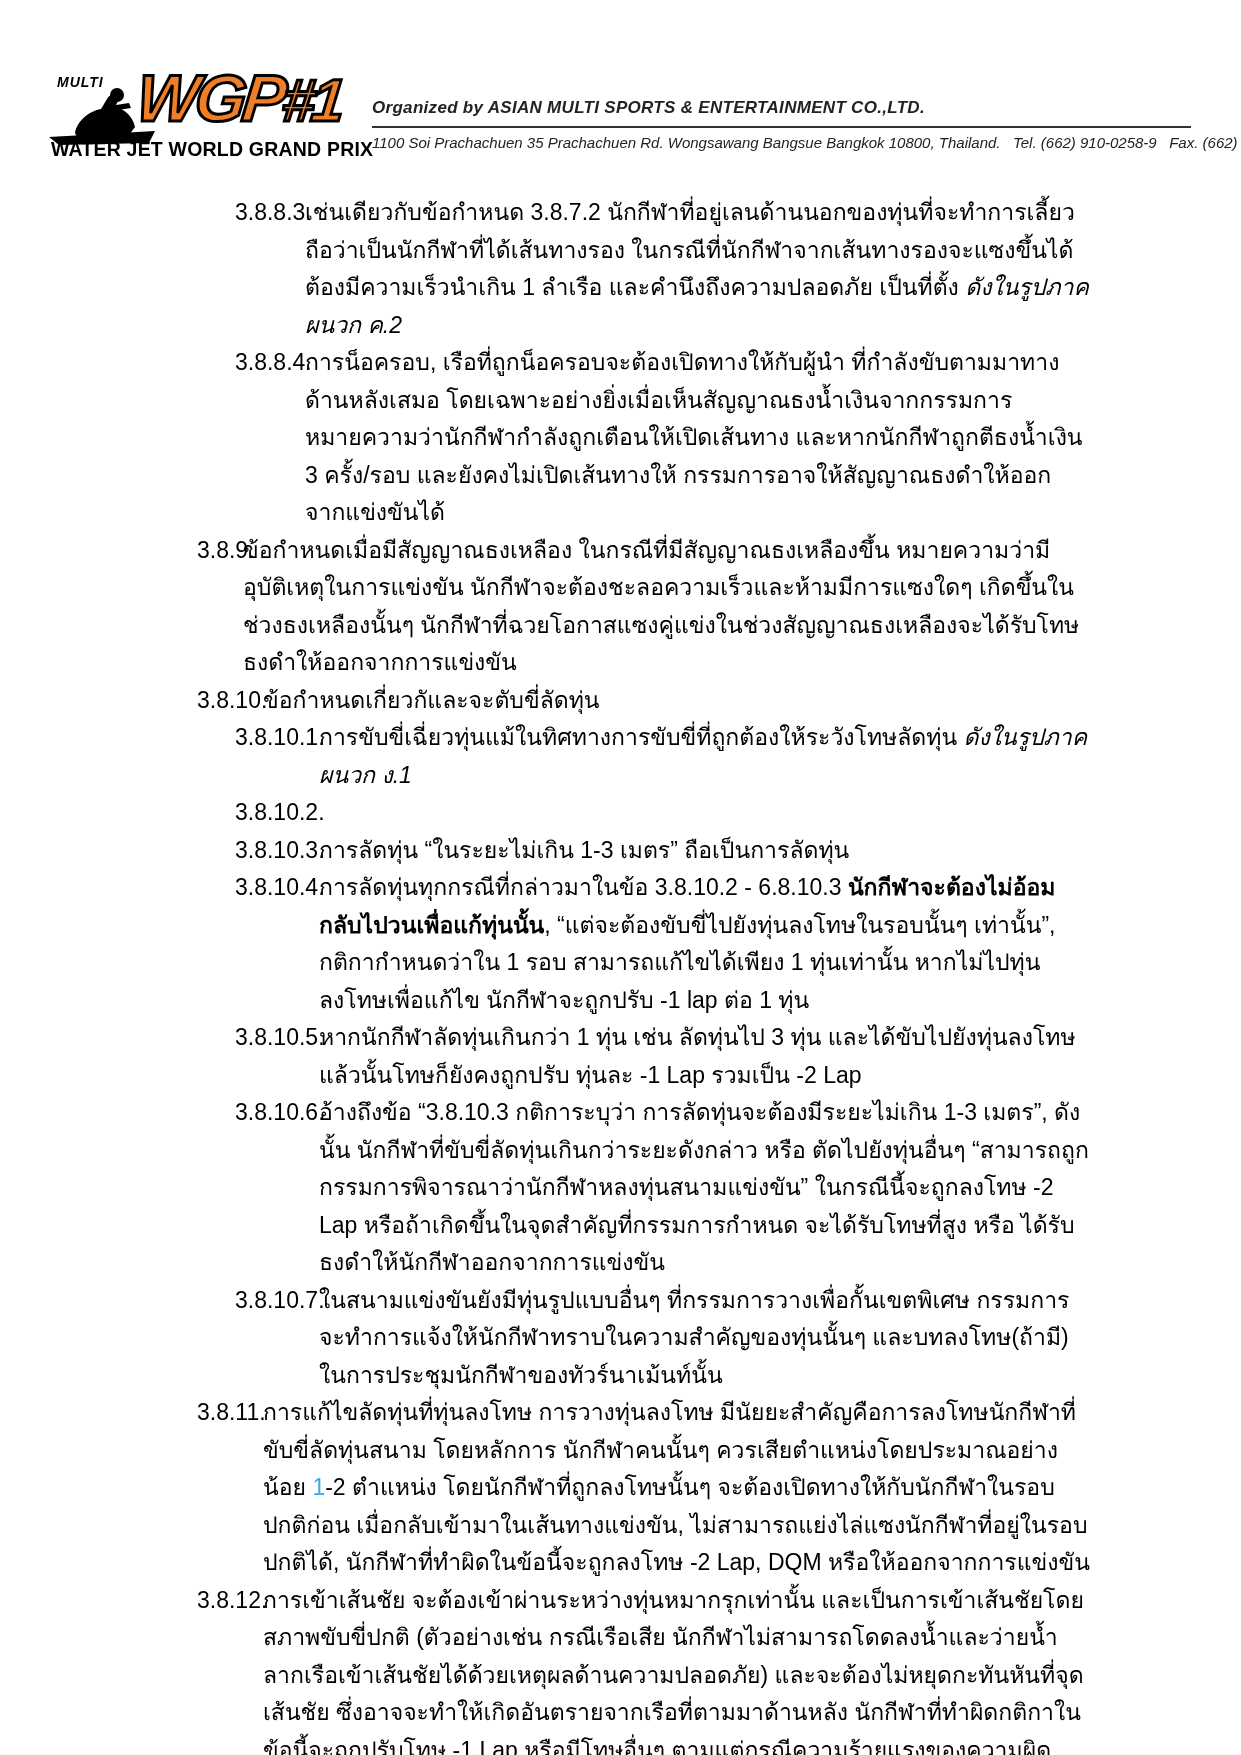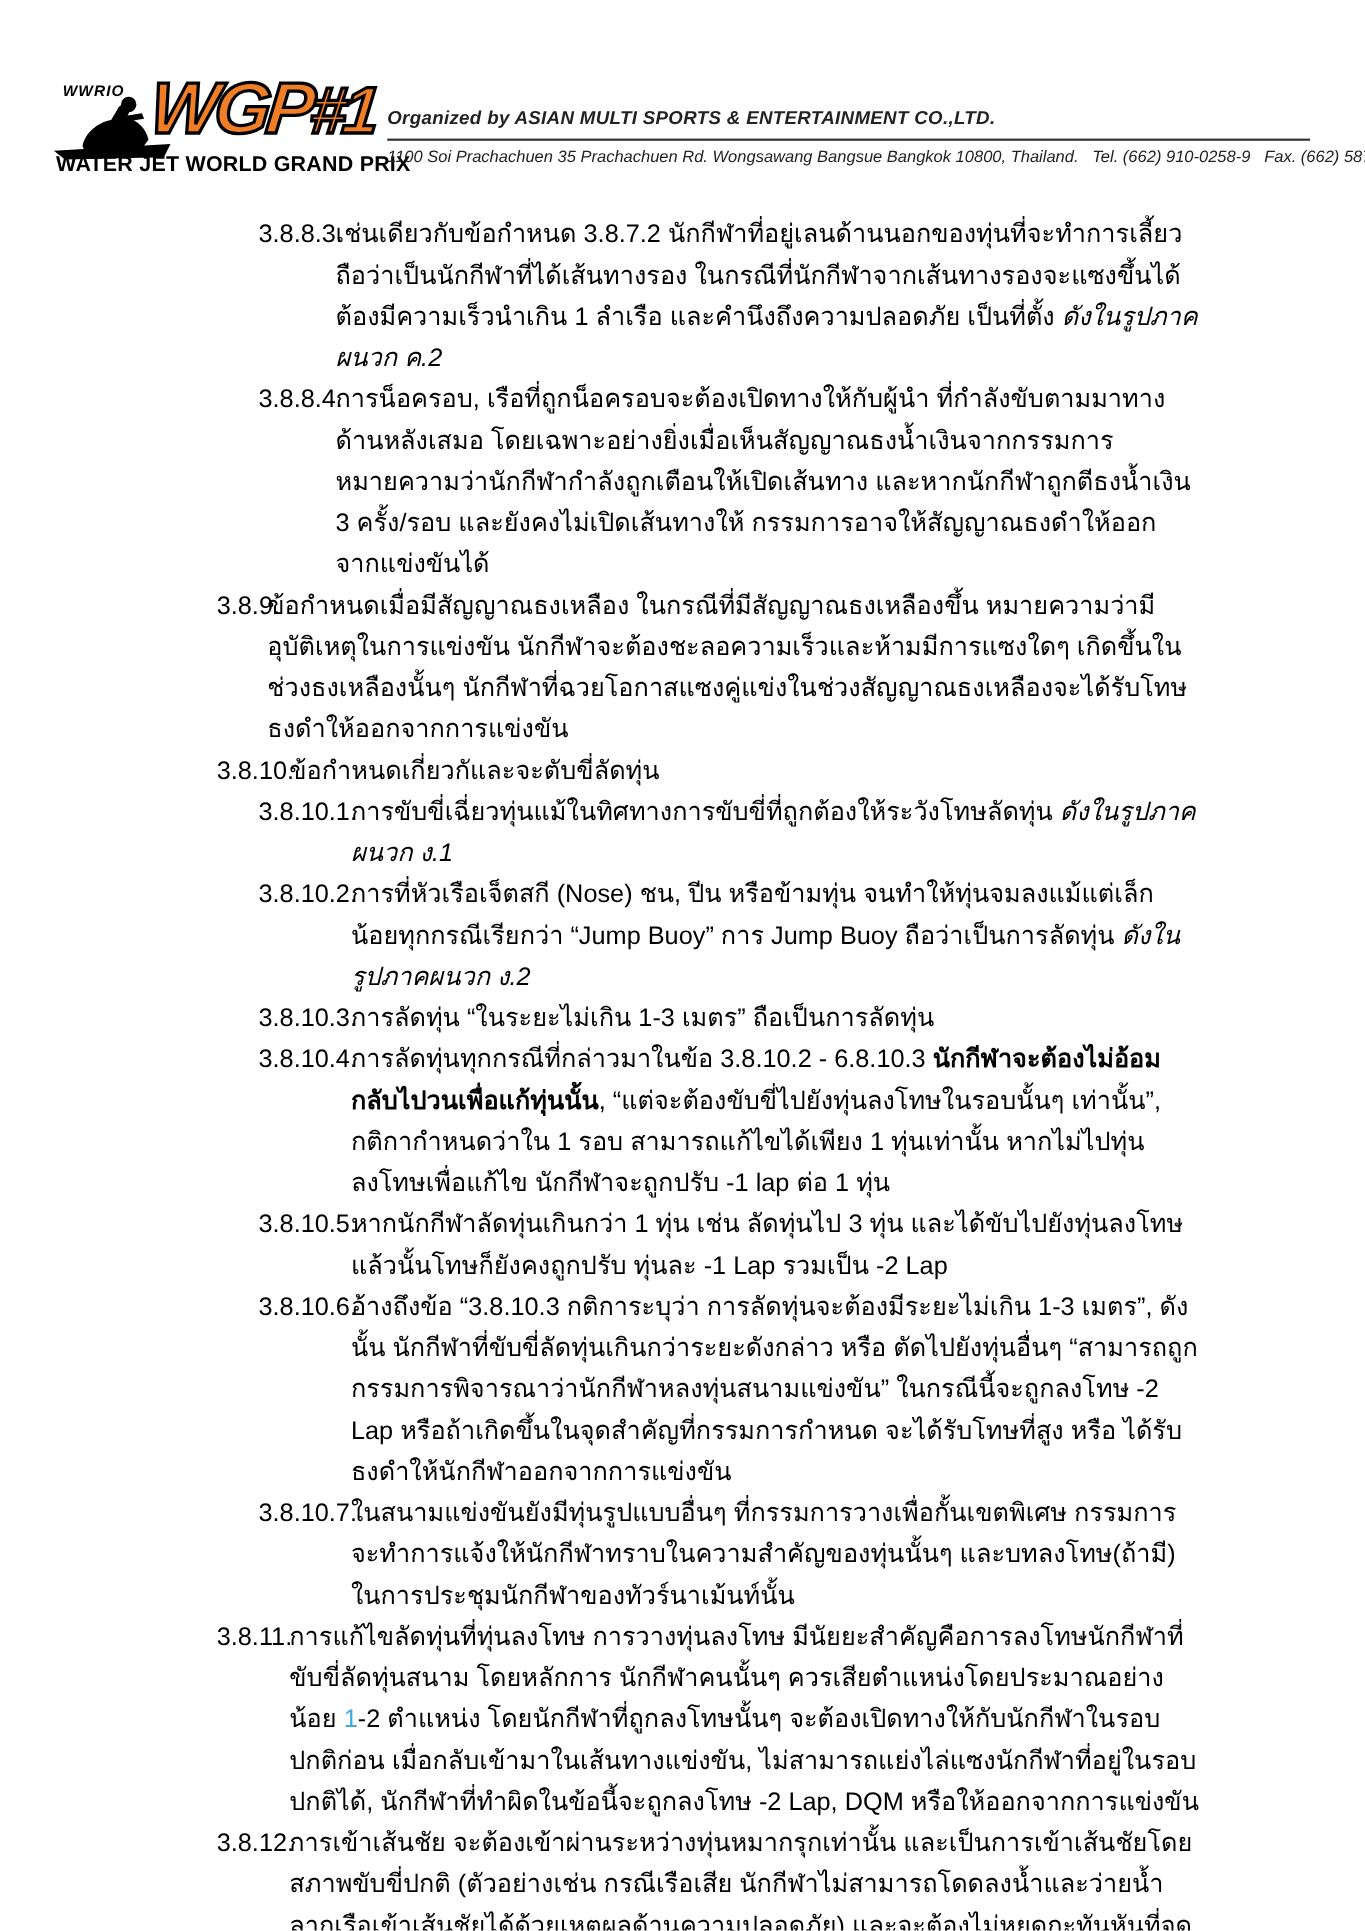--- a/index.html
+++ b/index.html
@@ -31,21 +31,21 @@
     transform: skewX(-6deg);
     white-space: nowrap;
   }
   .logo .wgp .hash { font-size: 60px; }
   .logo .brand-sub {
     position: absolute; left: 6px; top: 86px;
     font-size: 19.5px; font-weight: 700; letter-spacing: 0.2px;
     color: #000; white-space: nowrap;
   }
 
-  .org-block { position: absolute; left: 352px; top: 98px; right: 50px; }
+  .org-block { position: absolute; left: 372px; top: 98px; right: 50px; }
   .org-line1 {
     font-size: 17px; font-weight: bold; font-style: italic;
     color: #222; letter-spacing: 0.3px;
   }
   .org-rule { border: none; border-top: 2px solid #333; margin: 8px 0 6px 0; }
   .org-line2 {
     font-size: 15px; font-style: italic; color: #222;
     white-space: pre; letter-spacing: 0px;
   }
 
@@ -73,21 +73,21 @@
   .seg-normal { font-style: normal; font-weight: normal; }
   .seg-italic { font-style: italic; }
   .seg-bold   { font-weight: bold; }
   .seg-blue   { font-weight: normal; }
 </style>
 </head>
 <body>
 
 <div class="header">
   <div class="logo">
-    <span class="wwrio">WWRIO</span>
+    <span class="wwrio">MULTI</span>
     <svg class="rider" viewBox="0 0 120 62">
       <path d="M4,52 L110,46 L104,58 L14,60 Z" fill="#000"></path>
       <path d="M30,48 C32,36 44,26 56,24 L62,14 C64,9 72,8 75,12 L70,22 C80,24 88,32 90,42 L84,50 L32,52 Z" fill="#000"></path>
       <path d="M58,22 L84,18 L86,23 L60,27 Z" fill="#000"></path>
       <circle cx="72" cy="10" r="7" fill="#000"></circle>
     </svg>
     <span class="wgp"><span>WGP</span><span class="hash">#1</span></span>
     <div class="brand-sub">WATER JET WORLD GRAND PRIX</div>
   </div>
   <div class="org-block">
@@ -113,21 +113,20 @@
     <div class="section level-main">
       <span class="num">3.8.10.</span>
       <div class="text"><span class="seg-normal">ข้อกำหนดเกี่ยวกัและจะตับขี่ลัดทุ่น</span></div>
     </div>
     <div class="section level-sub3">
       <span class="num">3.8.10.1.</span>
       <div class="text"><span class="seg-normal">การขับขี่เฉี่ยวทุ่นแม้ในทิศทางการขับขี่ที่ถูกต้องให้ระวังโทษลัดทุ่น </span><span class="seg-italic">ดังในรูปภาคผนวก ง.1</span></div>
     </div>
     <div class="section level-sub3">
       <span class="num">3.8.10.2.</span>
-      <div class="text"><span class="seg-normal">การที่หัวเรือเจ็ตสกี (Nose) ชน, ปีน หรือข้ามทุ่น จนทำให้ทุ่นจมลงแม้แต่เล็กน้อยทุกกรณีเรียกว่า “Jump Buoy” การ Jump Buoy ถือว่าเป็นการลัดทุ่น </span><span class="seg-italic">ดังในรูปภาคผนวก ง.2</span></div>
     </div>
     <div class="section level-sub3">
       <span class="num">3.8.10.3.</span>
       <div class="text"><span class="seg-normal">การลัดทุ่น “ในระยะไม่เกิน 1-3 เมตร” ถือเป็นการลัดทุ่น</span></div>
     </div>
     <div class="section level-sub3">
       <span class="num">3.8.10.4.</span>
       <div class="text"><span class="seg-normal">การลัดทุ่นทุกกรณีที่กล่าวมาในข้อ 3.8.10.2 - 6.8.10.3 </span><span class="seg-bold">นักกีฬาจะต้องไม่อ้อมกลับไปวนเพื่อแก้ทุ่นนั้น</span><span class="seg-normal">, “แต่จะต้องขับขี่ไปยังทุ่นลงโทษในรอบนั้นๆ เท่านั้น”, กติกากำหนดว่าใน 1 รอบ  สามารถแก้ไขได้เพียง 1 ทุ่นเท่านั้น หากไม่ไปทุ่นลงโทษเพื่อแก้ไข นักกีฬาจะถูกปรับ -1 lap ต่อ 1 ทุ่น</span></div>
     </div>
     <div class="section level-sub3">

